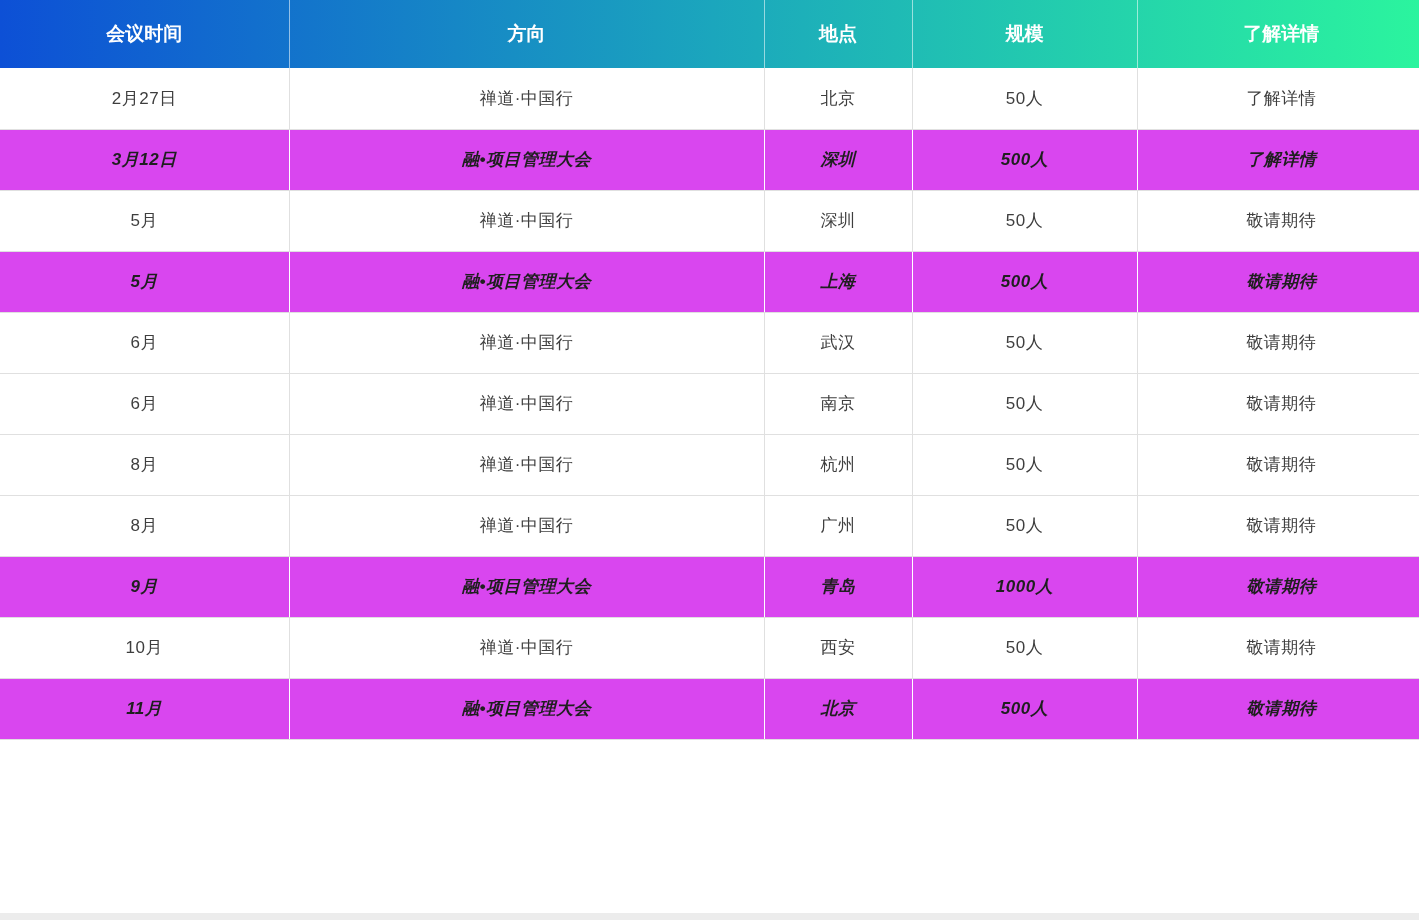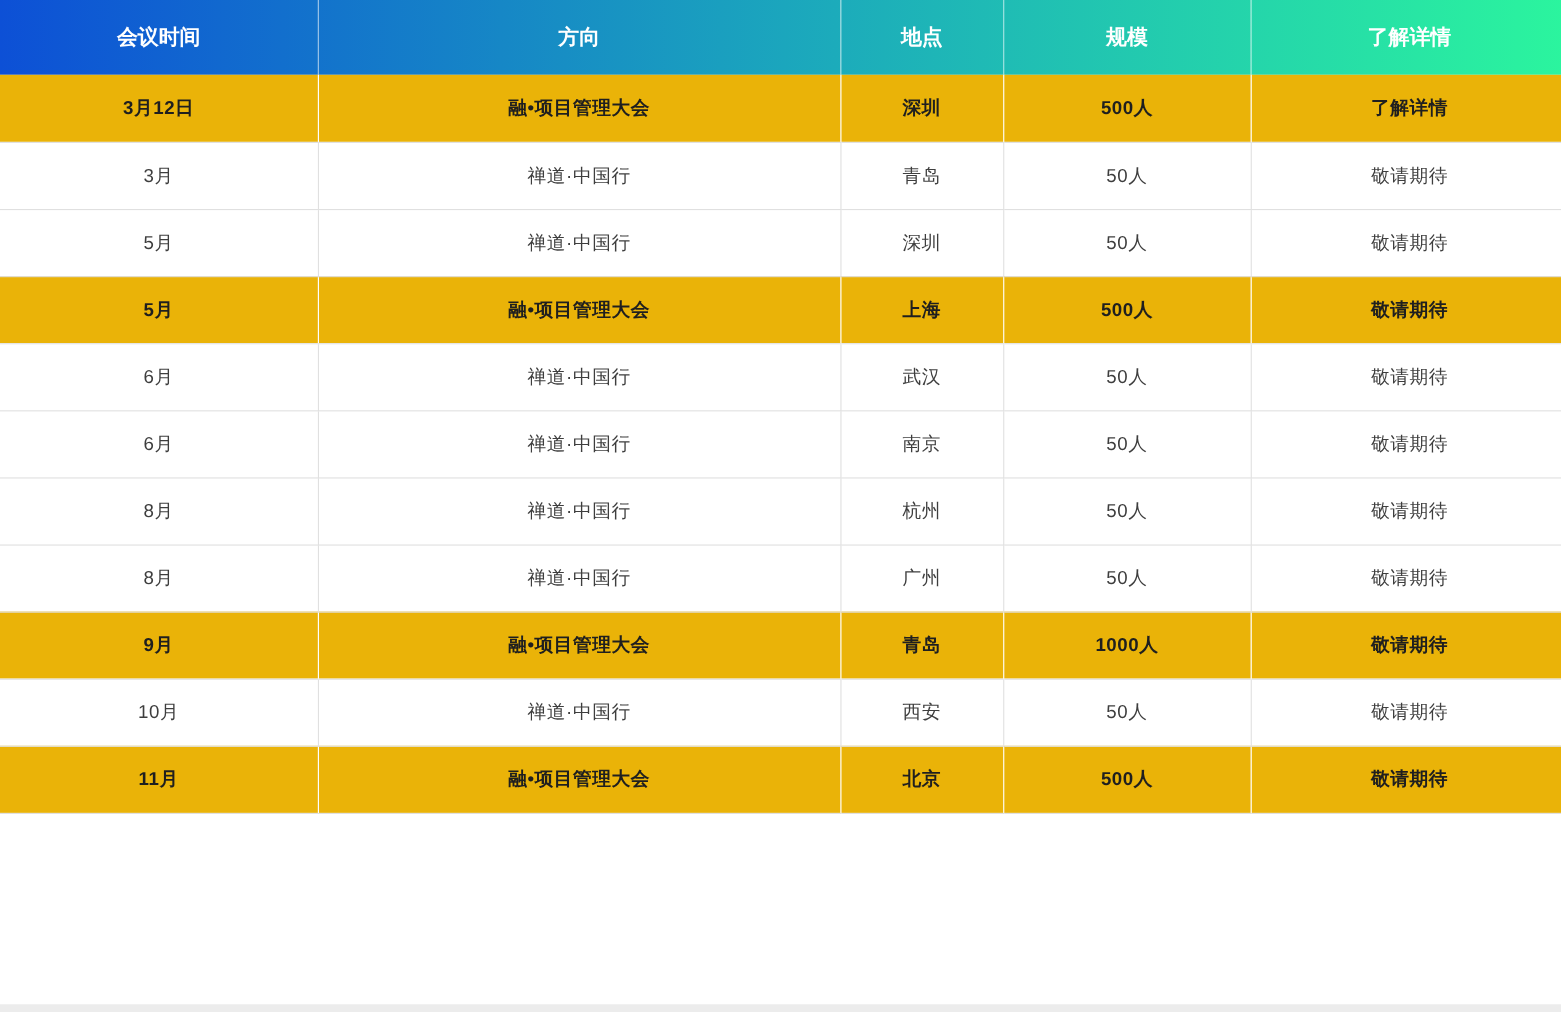--- a/index.html
+++ b/index.html
@@ -41,21 +41,21 @@
     text-align: center;
     vertical-align: middle;
     font-size: 17px;
     color: #3e3e3e;
     border-right: 1px solid #e0e0e0;
     border-bottom: 1px solid #e0e0e0;
     padding: 0;
     letter-spacing: 0.5px;
   }
   tbody td:last-child { border-right: none; }
-  tbody tr.hl { background: #eab308; }
+  tbody tr.hl { background: #d946ef; font-style: italic; }
   tbody tr.hl td {
     font-weight: bold;
     color: #1f1f1f;
     border-right-color: #ffffff;
   }
   tbody td.link-cell { cursor: default; }
   tbody td.link-cell.active { cursor: pointer; }
   .hscrollbar {
     position: absolute;
     left: 0;
@@ -81,33 +81,33 @@
     <thead>
       <tr>
         <th>会议时间</th>
         <th>方向</th>
         <th>地点</th>
         <th>规模</th>
         <th>了解详情</th>
       </tr>
     </thead>
     <tbody>
+        <tr>
+    <td>2月27日</td>
+    <td>禅道·中国行</td>
+    <td>北京</td>
+    <td>50人</td>
+    <td class="link-cell active">了解详情</td>
+  </tr>
         <tr class="hl">
     <td>3月12日</td>
     <td>融•项目管理大会</td>
     <td>深圳</td>
     <td>500人</td>
     <td class="link-cell active">了解详情</td>
-  </tr>
-        <tr>
-    <td>3月</td>
-    <td>禅道·中国行</td>
-    <td>青岛</td>
-    <td>50人</td>
-    <td class="link-cell">敬请期待</td>
   </tr>
         <tr>
     <td>5月</td>
     <td>禅道·中国行</td>
     <td>深圳</td>
     <td>50人</td>
     <td class="link-cell">敬请期待</td>
   </tr>
         <tr class="hl">
     <td>5月</td>

